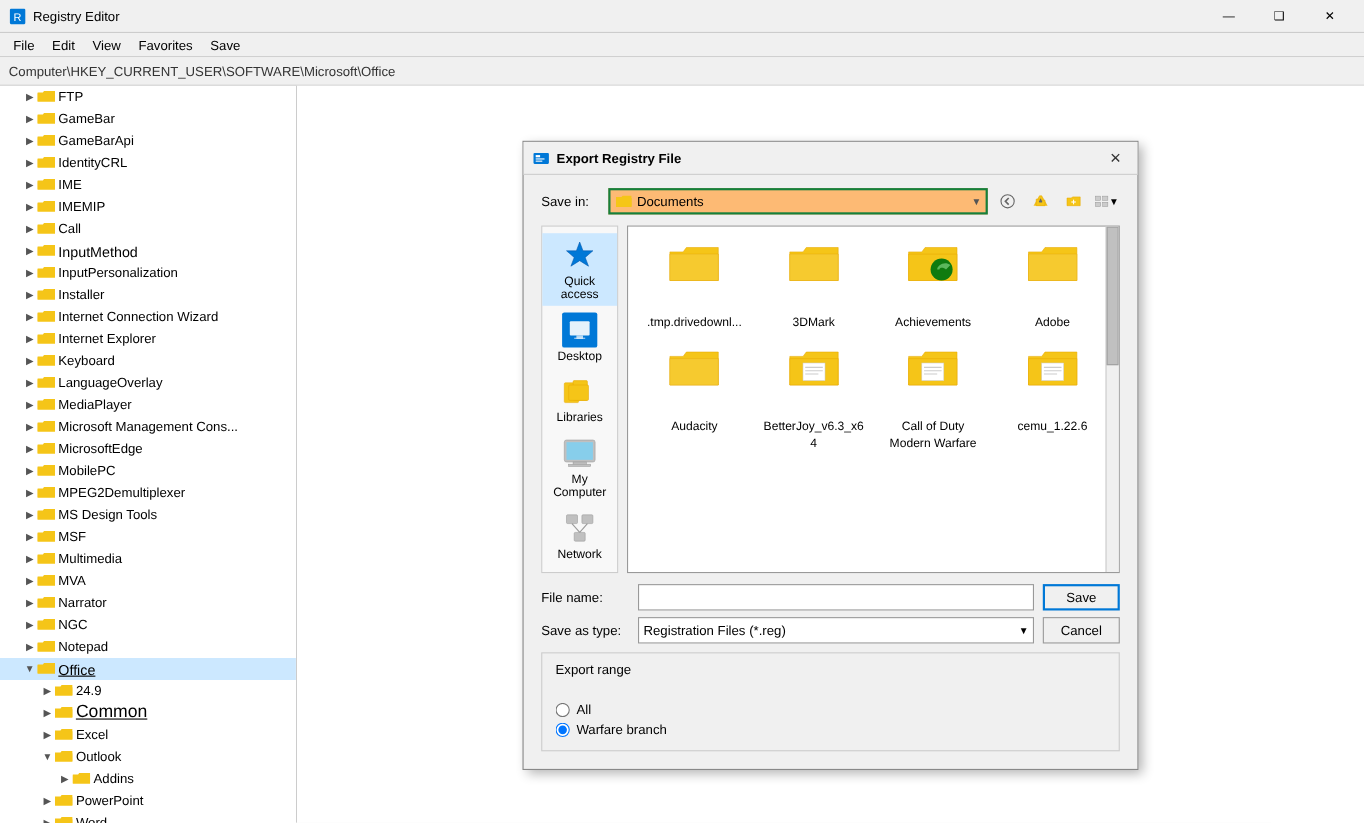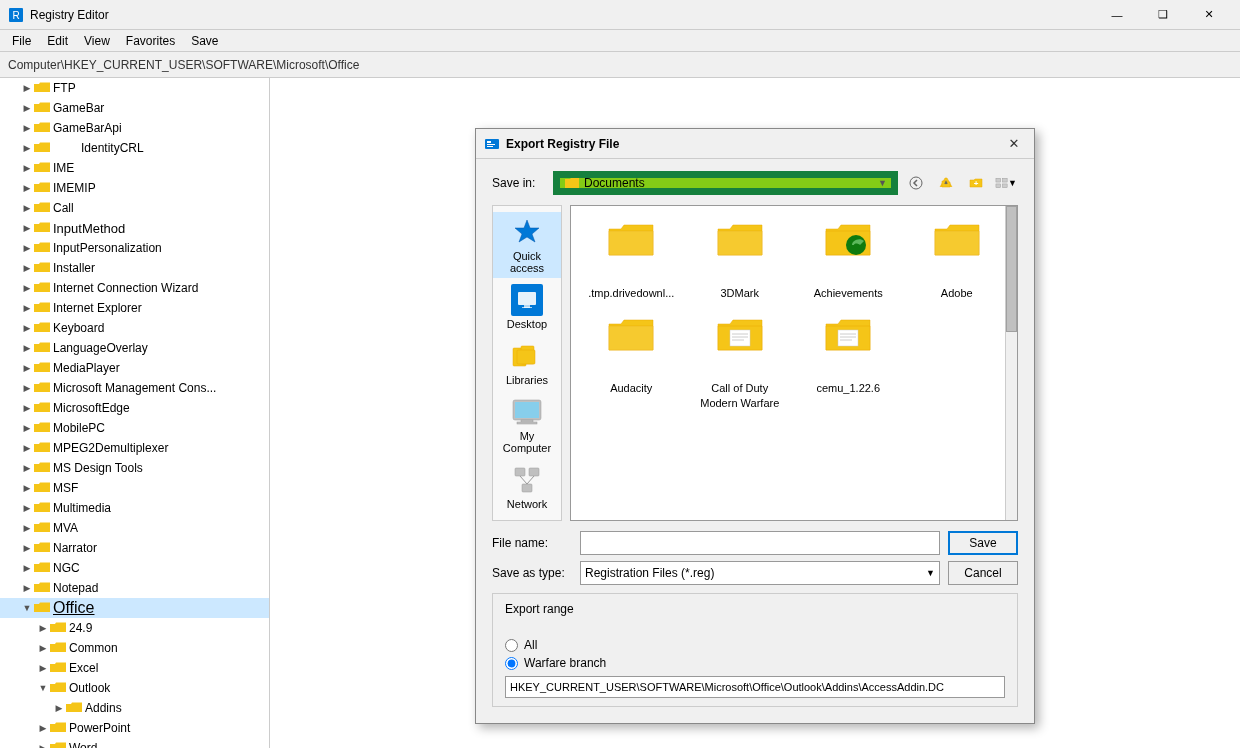--- a/index.html
+++ b/index.html
@@ -315,21 +315,21 @@
     </svg></span>
         <span style="font-size: 12px;">GameBarApi</span>
       </div>
       <div class="tree-item" style="padding-left: 20px;">
         <span class="tree-toggle" style="font-size: 9px; color: rgb(85, 85, 85); width: 14px; flex-shrink: 0;">▶</span>
         <span style="margin-right: 3px;"><svg width="16" height="14" viewBox="0 0 16 14">
       <path d="M0,4 L5,4 L6,2.5 L16,2.5 L16,12 L0,12 Z" fill="#F5C518"></path>
       <path d="M0,4.5 L16,4.5 L16,12 L0,12 Z" fill="#F5C518"></path>
 
     </svg></span>
-        <span style="font-size: 12px; margin-left: 28px;">IdentityCRL</span>
+        <span style="font-size: 12px;">IdentityCRL</span>
       </div>
       <div class="tree-item" style="padding-left: 20px;">
         <span class="tree-toggle" style="font-size: 9px; color: rgb(85, 85, 85); width: 14px; flex-shrink: 0;">▶</span>
         <span style="margin-right: 3px;"><svg width="16" height="14" viewBox="0 0 16 14">
       <path d="M0,4 L5,4 L6,2.5 L16,2.5 L16,12 L0,12 Z" fill="#F5C518"></path>
       <path d="M0,4.5 L16,4.5 L16,12 L0,12 Z" fill="#F5C518"></path>
 
     </svg></span>
         <span style="font-size: 12px;">IME</span>
       </div>
@@ -522,39 +522,39 @@
     </svg></span>
         <span style="font-size: 12px;">Notepad</span>
       </div>
       <div class="tree-item selected" style="padding-left: 20px;">
         <span class="tree-toggle" style="font-size: 9px; color: rgb(85, 85, 85); width: 14px; flex-shrink: 0;">▼</span>
         <span style="margin-right: 3px;"><svg width="16" height="14" viewBox="0 0 16 14">
       <path d="M0,4 L5,4 L6,2.5 L16,2.5 L16,12 L0,12 Z" fill="#F5C518"></path>
       <path d="M0,4.5 L16,4.5 L16,12 L0,12 Z" fill="#F5C518"></path>
 
     </svg></span>
-        <span style="font-size: 16px; text-decoration: underline;">Office</span>
+        <span style="font-size: 13px; text-decoration: underline;">Office</span>
       </div>
       <div class="tree-item" style="padding-left: 36px;">
         <span class="tree-toggle" style="font-size: 9px; color: rgb(85, 85, 85); width: 14px; flex-shrink: 0;">▶</span>
         <span style="margin-right: 3px;"><svg width="16" height="14" viewBox="0 0 16 14">
       <path d="M0,4 L5,4 L6,2.5 L16,2.5 L16,12 L0,12 Z" fill="#F5C518"></path>
       <path d="M0,4.5 L16,4.5 L16,12 L0,12 Z" fill="#F5C518"></path>
 
     </svg></span>
         <span style="font-size: 12px;">24.9</span>
       </div>
       <div class="tree-item" style="padding-left: 36px;">
         <span class="tree-toggle" style="font-size: 9px; color: rgb(85, 85, 85); width: 14px; flex-shrink: 0;">▶</span>
         <span style="margin-right: 3px;"><svg width="16" height="14" viewBox="0 0 16 14">
       <path d="M0,4 L5,4 L6,2.5 L16,2.5 L16,12 L0,12 Z" fill="#F5C518"></path>
       <path d="M0,4.5 L16,4.5 L16,12 L0,12 Z" fill="#F5C518"></path>
 
     </svg></span>
-        <span style="font-size: 12px;">Common</span>
+        <span style="font-size: 16px; text-decoration: underline;">Common</span>
       </div>
       <div class="tree-item" style="padding-left: 36px;">
         <span class="tree-toggle" style="font-size: 9px; color: rgb(85, 85, 85); width: 14px; flex-shrink: 0;">▶</span>
         <span style="margin-right: 3px;"><svg width="16" height="14" viewBox="0 0 16 14">
       <path d="M0,4 L5,4 L6,2.5 L16,2.5 L16,12 L0,12 Z" fill="#F5C518"></path>
       <path d="M0,4.5 L16,4.5 L16,12 L0,12 Z" fill="#F5C518"></path>
 
     </svg></span>
         <span style="font-size: 12px;">Excel</span>
       </div>
@@ -608,21 +608,21 @@
           <rect x="3" y="10" width="6" height="1" fill="white"></rect>
         </svg>
         <span class="dialog-title-text">Export Registry File</span>
         <button class="dialog-close-btn">✕</button>
       </div>
 
       <div class="dialog-body">
 
         <div class="save-in-row">
           <span class="save-in-label">Save in:</span>
-          <div class="save-in-combo" style="flex:1; height:24px; border:7px solid #15803d; background:#84cc16; display:flex; align-items:center; padding:0 4px; gap:4px;">
+          <div class="save-in-combo" style="flex:1; height:24px; border:2px solid #15803d; background:#fdba74; display:flex; align-items:center; padding:0 4px; gap:4px;">
             <svg width="16" height="14" viewBox="0 0 16 14">
               <path d="M1,3 L6,3 L7,2 L15,2 L15,12 L1,12 Z" fill="#F5C518"></path>
               <path d="M1,4 L15,4 L15,12 L1,12 Z" fill="#F5C518"></path>
               <path d="M1,4 L15,4 L15,12 L1,12 Z" fill="#F5C518" opacity="0.8"></path>
             </svg>
             <span>Documents</span>
             <span class="combo-arrow">▼</span>
           </div>
 
           <button class="toolbar-btn" title="Back">
@@ -764,20 +764,31 @@
     </div>
                 <div class="file-item">
       <div class="file-item-icon"><svg width="48" height="40" viewBox="0 0 48 40">
         <path d="M2,10 L14,10 L17,6 L46,6 L46,36 L2,36 Z" fill="#F5C518" stroke="#E8A800" stroke-width="0.5"></path>
         <path d="M2,12 L46,12 L46,36 L2,36 Z" fill="#F5C518" stroke="#E8A800" stroke-width="0.5"></path>
         <rect x="14" y="16" width="20" height="16" fill="white" stroke="#ccc" stroke-width="0.5"></rect>
         <line x1="16" y1="20" x2="32" y2="20" stroke="#ccc" stroke-width="1"></line>
         <line x1="16" y1="23" x2="32" y2="23" stroke="#ccc" stroke-width="1"></line>
         <line x1="16" y1="26" x2="28" y2="26" stroke="#ccc" stroke-width="1"></line>
       </svg></div>
+      <div class="file-item-label">BetterJoy_v6.3_x64</div>
+    </div>
+                <div class="file-item">
+      <div class="file-item-icon"><svg width="48" height="40" viewBox="0 0 48 40">
+        <path d="M2,10 L14,10 L17,6 L46,6 L46,36 L2,36 Z" fill="#F5C518" stroke="#E8A800" stroke-width="0.5"></path>
+        <path d="M2,12 L46,12 L46,36 L2,36 Z" fill="#F5C518" stroke="#E8A800" stroke-width="0.5"></path>
+        <rect x="14" y="16" width="20" height="16" fill="white" stroke="#ccc" stroke-width="0.5"></rect>
+        <line x1="16" y1="20" x2="32" y2="20" stroke="#ccc" stroke-width="1"></line>
+        <line x1="16" y1="23" x2="32" y2="23" stroke="#ccc" stroke-width="1"></line>
+        <line x1="16" y1="26" x2="28" y2="26" stroke="#ccc" stroke-width="1"></line>
+      </svg></div>
       <div class="file-item-label">Call of Duty Modern Warfare</div>
     </div>
                 <div class="file-item">
       <div class="file-item-icon"><svg width="48" height="40" viewBox="0 0 48 40">
         <path d="M2,10 L14,10 L17,6 L46,6 L46,36 L2,36 Z" fill="#F5C518" stroke="#E8A800" stroke-width="0.5"></path>
         <path d="M2,12 L46,12 L46,36 L2,36 Z" fill="#F5C518" stroke="#E8A800" stroke-width="0.5"></path>
         <rect x="14" y="16" width="20" height="16" fill="white" stroke="#ccc" stroke-width="0.5"></rect>
         <line x1="16" y1="20" x2="32" y2="20" stroke="#ccc" stroke-width="1"></line>
         <line x1="16" y1="23" x2="32" y2="23" stroke="#ccc" stroke-width="1"></line>
         <line x1="16" y1="26" x2="28" y2="26" stroke="#ccc" stroke-width="1"></line>
@@ -811,19 +822,18 @@
         <div class="export-range">
           <div class="export-range-title">Export range</div>
           <div class="radio-row">
             <input type="radio" name="export-range" style="">
             <span>All</span>
           </div>
           <div class="radio-row">
             <input type="radio" name="export-range" checked="" style="">
             <span>Warfare branch</span>
           </div>
-          <input class="registry-path-input" type="text" value="HKEY_CURRENT_USER\SOFTWARE\Microsoft\Office\Outlook\Addins\AccessAddin.DC" style="">
         </div>
       </div>
     </div>
 
   </div>
 </div>
 
 </body></html>

